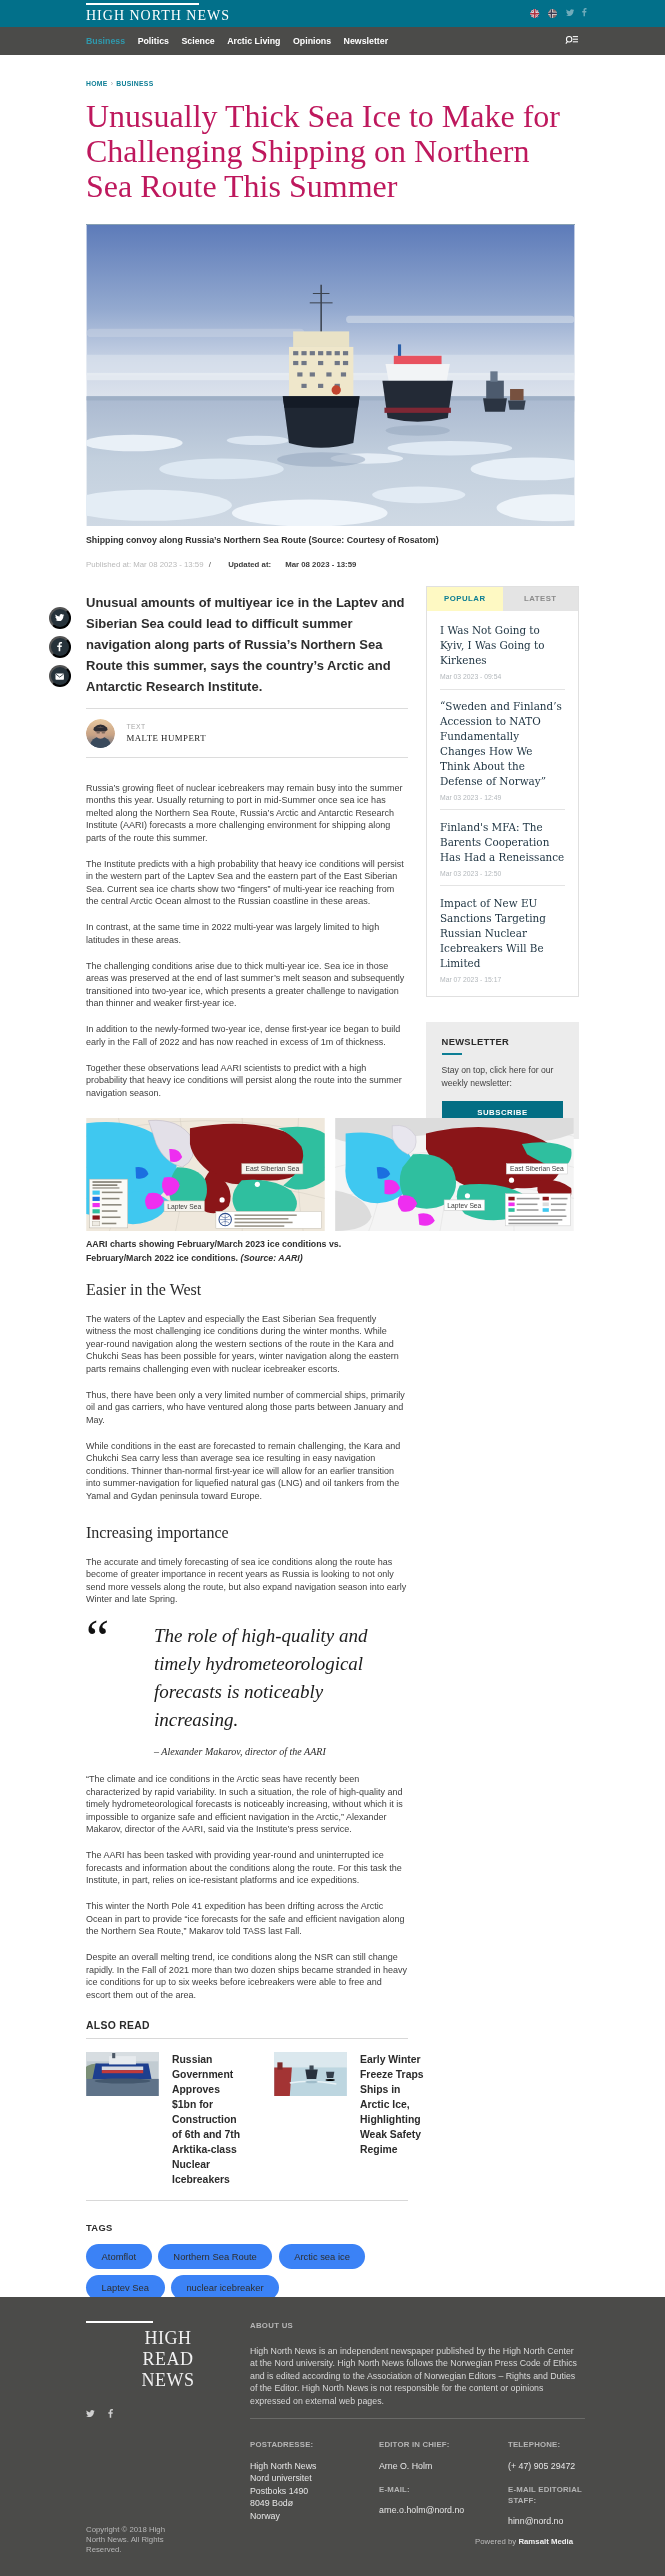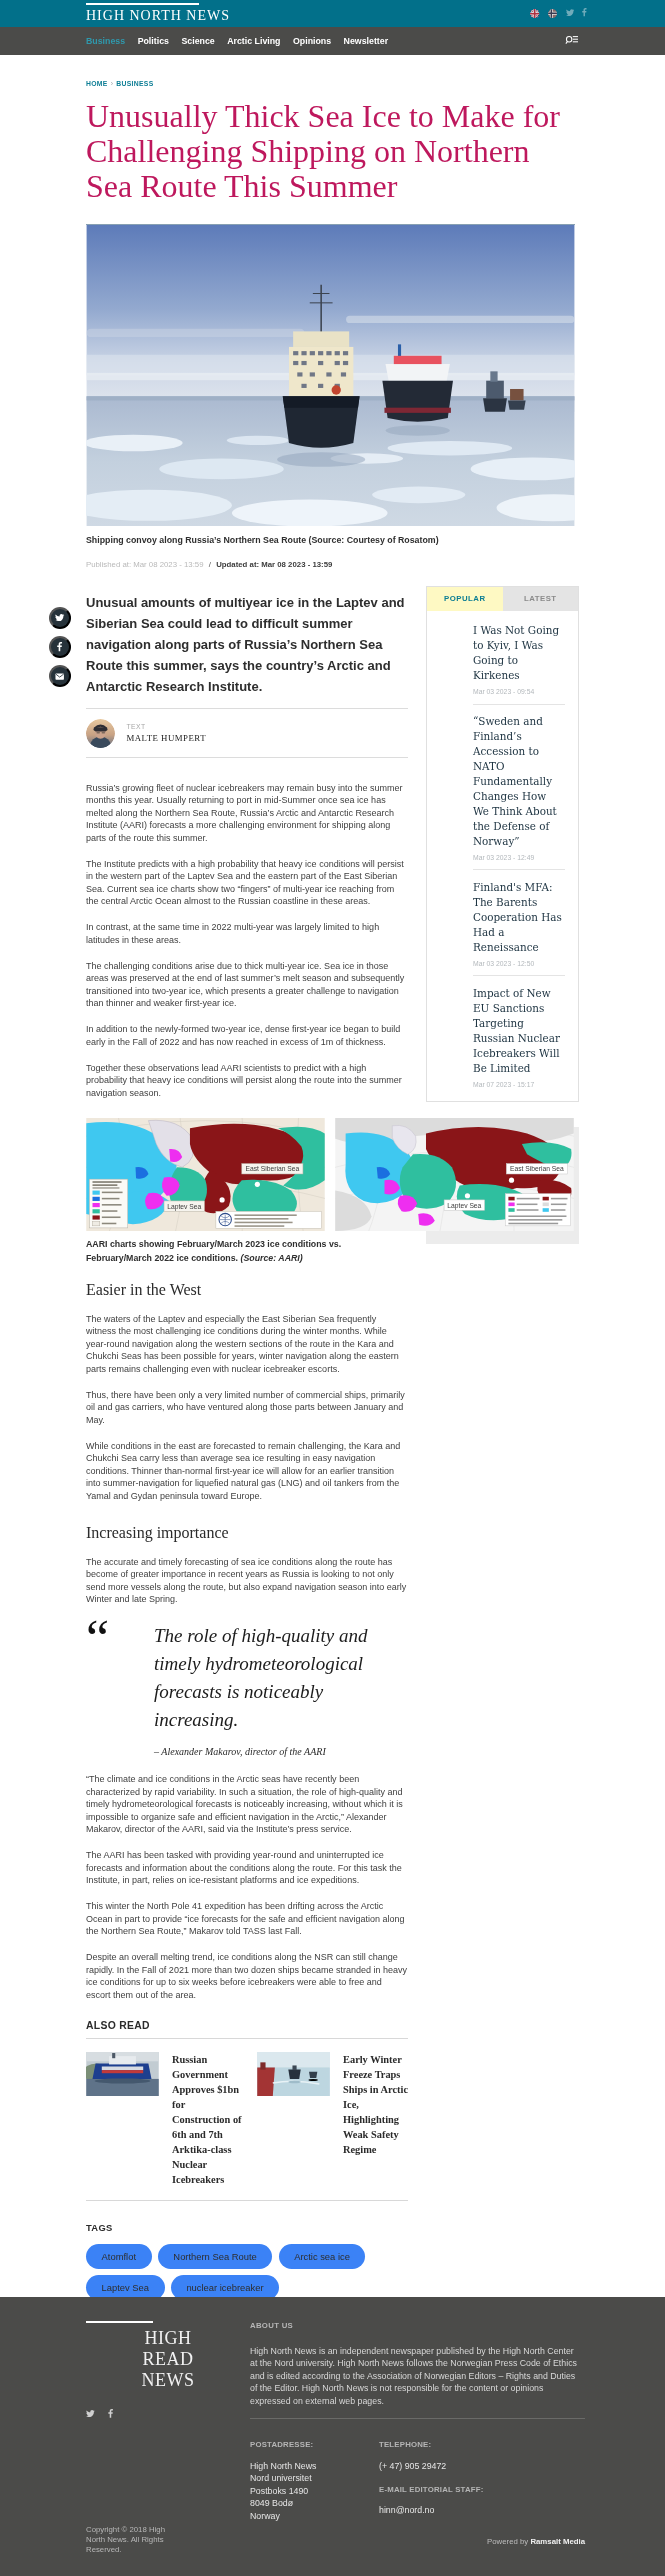--- a/index.html
+++ b/index.html
@@ -37,21 +37,21 @@
     font-size:32px; line-height:35px; color:#be185d; max-width:494px;
   }
 
   .hero { margin-top:20px; border-top:0.5px solid #87a0b2; width:489px; }
   .hero svg { display:block; }
   .hero-caption { margin-top:9.4px; font-size:8.8px; font-weight:bold; color:#2f2f2f; width:489px; }
 
   .pubrow { margin-top:14.6px; font-size:7.8px; }
   .pub-light { color:#b9b9b9; }
   .pub-sep { color:#555; margin:0 3.1px; }
-  .pub-dark { color:#3d3d3d; font-weight:bold; }
+  .pub-dark { color:#3d3d3d; font-weight:bold;margin-left:12px; }
 
   
   .maingrid { margin-top:16.6px; display:grid; grid-template-columns:322px 153px; column-gap:18px; align-items:start; }
   .articlecol { position:relative; }
 
   .lead { font-size:13px; font-weight:bold; line-height:21px; color:#2e2e2e; margin-top:6.2px; }
 
   .social-rail { position:absolute; left:-37px; top:21px; display:flex; flex-direction:column; gap:7.3px; }
   .soc-circle { width:22px; height:22px; border-radius:50%; background:#26323a; display:flex; align-items:center; justify-content:center; }
 
@@ -74,41 +74,41 @@
   h2.sect.space { margin-top:22px; }
 
   .pullquote { margin-top:16.6px; position:relative; padding-left:68px; }
   .q-mark { position:absolute; left:0; top:-9.4px; font-family:"Liberation Serif", serif; font-size:52px; color:#111; line-height:1; }
   .q-text { font-family:"Liberation Serif", serif; font-style:italic; font-size:19px; line-height:28px; color:#1c1c1c; }
   .q-attr { margin-top:11.4px; font-family:"Liberation Serif", serif; font-style:italic; font-size:10px; color:#2a2a2a; }
 
   .alsoread-label { margin-top:18.7px; font-size:10.4px; font-weight:bold; letter-spacing:0.3px; color:#2b2b2b; }
   .rule { border:none; border-top:0.5px solid #d8d8d8; margin-top:7.3px; }
 
-  .cards { margin-top:12.5px; display:grid; grid-template-columns:156px 156px; column-gap:15px;font-family:Liberation Serif, serif; }
+  .cards { margin-top:12.5px; display:grid; grid-template-columns:156px 156px; column-gap:32px; }
   .card { display:flex; gap:13px; }
   .card-thumb { flex:0 0 auto; width:73px; }
   .card-title { font-size:10.4px; line-height:15px; font-weight:bold; color:#2b2b2b; }
 
   .tags-label { margin-top:21px; font-size:9.4px; font-weight:bold; letter-spacing:0.3px; color:#2b2b2b; }
   .pills { margin-top:11.4px; display:flex; flex-wrap:wrap; gap:6.2px; width:322px; }
   .pill { background:#3b82f6; border-radius:14.6px; padding:6.8px 15.6px; font-size:9.4px; color:#2e2e2e; }
 
   .share-label { margin-top:17.7px; font-size:9.4px; font-weight:bold; letter-spacing:0.3px; color:#2b2b2b; }
   .share-row { margin-top:8.3px; display:flex; gap:5.2px; }
   .share-circle { width:25px; height:25px; border-radius:50%; background:#26323a; display:flex; align-items:center; justify-content:center; border:none; }
 
   
   .sidebox { border:0.5px solid #e0e0e0; background:#ffffff; }
   .tabs { display:flex; }
   .tab { flex:1; height:24px; display:flex; align-items:center; justify-content:center; font-size:7.8px; font-weight:bold; letter-spacing:0.5px; }
   .tab.active { color:#0b7d93; background:#fef9c3; }
   .tab.inactive { color:#8b8b8b; background:#e4e4e4; }
   .side-items { padding:3.1px 13px 5.2px 13px; }
-  .side-item { padding:9.4px 0 8.3px 0; border-bottom:0.5px solid #e4e4e4;margin-left:33px; }
+  .side-item { padding:9.4px 0 8.3px 0; border-bottom:0.5px solid #e4e4e4; }
   .side-item:last-child { border-bottom:none; }
   .side-title { font-family:"DejaVu Serif", serif; font-size:10.4px; line-height:15px; color:#1c3240; display:block; }
   .side-date { display:block; margin-top:5.2px; font-size:6.8px; color:#b3b8bc; }
 
   .newsbox { margin-top:25px; background:#ececec; padding:13.5px 15.6px 15.6px 15.6px; }
   .news-label { font-size:9.4px; font-weight:bold; letter-spacing:0.3px; color:#2b2b2b; }
   .news-rule { width:20px; height:1.6px; background:#0d7e95; margin-top:6.2px; }
   .news-text { margin-top:9.4px; font-size:8.6px; line-height:13px; color:#3f3f3f; }
   .subscribe-btn { margin-top:11.4px; width:100%; height:22px; background:#036e84; color:#ffffff; border:none; font-size:7.8px; font-weight:bold; letter-spacing:0.5px; font-family:"Liberation Sans", sans-serif; cursor:pointer; }
 
@@ -119,21 +119,21 @@
   .f-logo-line { font-family:"Liberation Serif", serif; font-size:18px; line-height:21px; color:#f2f2f2; letter-spacing:0.5px;text-align:center; }
   .f-soc { margin-top:17.7px; display:flex; gap:13.5px; opacity:.85; }
   .f-about-label { font-size:7.8px; font-weight:bold; letter-spacing:0.3px; color:#b5b5b5; }
   .f-about-text { margin-top:14.6px; font-size:8.8px; line-height:12.5px; color:#d8d8d8; max-width:333px; }
   .f-div { border:none; border-top:0.5px solid #6a6a68; margin-top:11.4px; width:335px; }
   .f-cols { margin-top:20px; display:grid; grid-template-columns:129px 129px 104px; }
   .f-col-label { font-size:7.8px; font-weight:bold; color:#b5b5b5; letter-spacing:0.2px; line-height:11px; }
   .f-col-val { margin-top:9.4px; font-size:8.8px; line-height:12.5px; color:#e6e6e6; }
   .f-col-label.mt { margin-top:11.4px; }
   .f-copy { position:absolute; left:0; top:228px; width:99px; font-size:7.8px; line-height:10px; color:#b7b7b7; }
-  .f-powered { position:absolute; right:0; top:240px; font-size:7.8px; color:#bdbdbd; }
+  .f-powered { position:absolute; right:12px; top:240px; font-size:7.8px; color:#bdbdbd; }
   .f-powered b { color:#efefef; font-weight:bold; }
 </style>
 </head>
 <body>
 
 <div class="topbar">
   <a class="brand">
     <span class="brand-rule"></span>
     <span class="brand-text">HIGH NORTH NEWS</span>
   </a>
@@ -649,20 +649,26 @@
           <div class="f-col-label">POSTADRESSE:</div>
           <div class="f-col-val">
             <div>High North News</div>
             <div>Nord universitet</div>
             <div>Postboks 1490</div>
             <div>8049 Bodø</div>
             <div>Norway</div>
           </div>
         </div>
         <div>
+          <div class="f-col-label">EDITOR IN CHIEF:</div>
+          <div class="f-col-val">Arne O. Holm</div>
+          <div class="f-col-label mt">E-MAIL:</div>
+          <div class="f-col-val">arne.o.holm@nord.no</div>
+        </div>
+        <div>
           <div class="f-col-label">TELEPHONE:</div>
           <div class="f-col-val">(+ 47) 905 29472</div>
           <div class="f-col-label mt">E-MAIL EDITORIAL STAFF:</div>
           <div class="f-col-val">hinn@nord.no</div>
         </div>
       </div>
     </div>
 
     <div class="f-copy">Copyright © 2018 High North News. All Rights Reserved.</div>
     <div class="f-powered">

